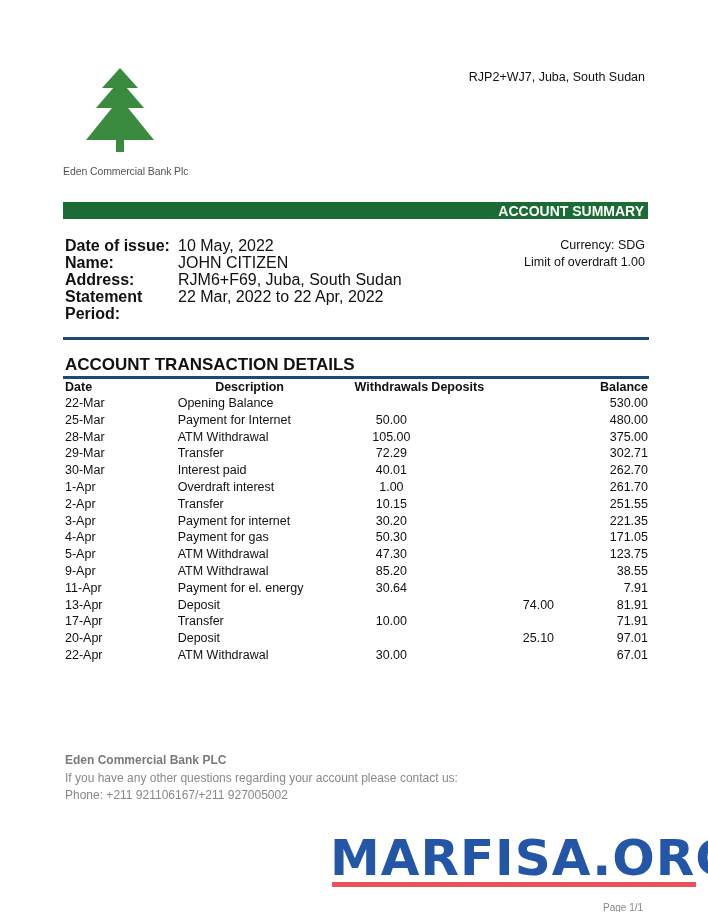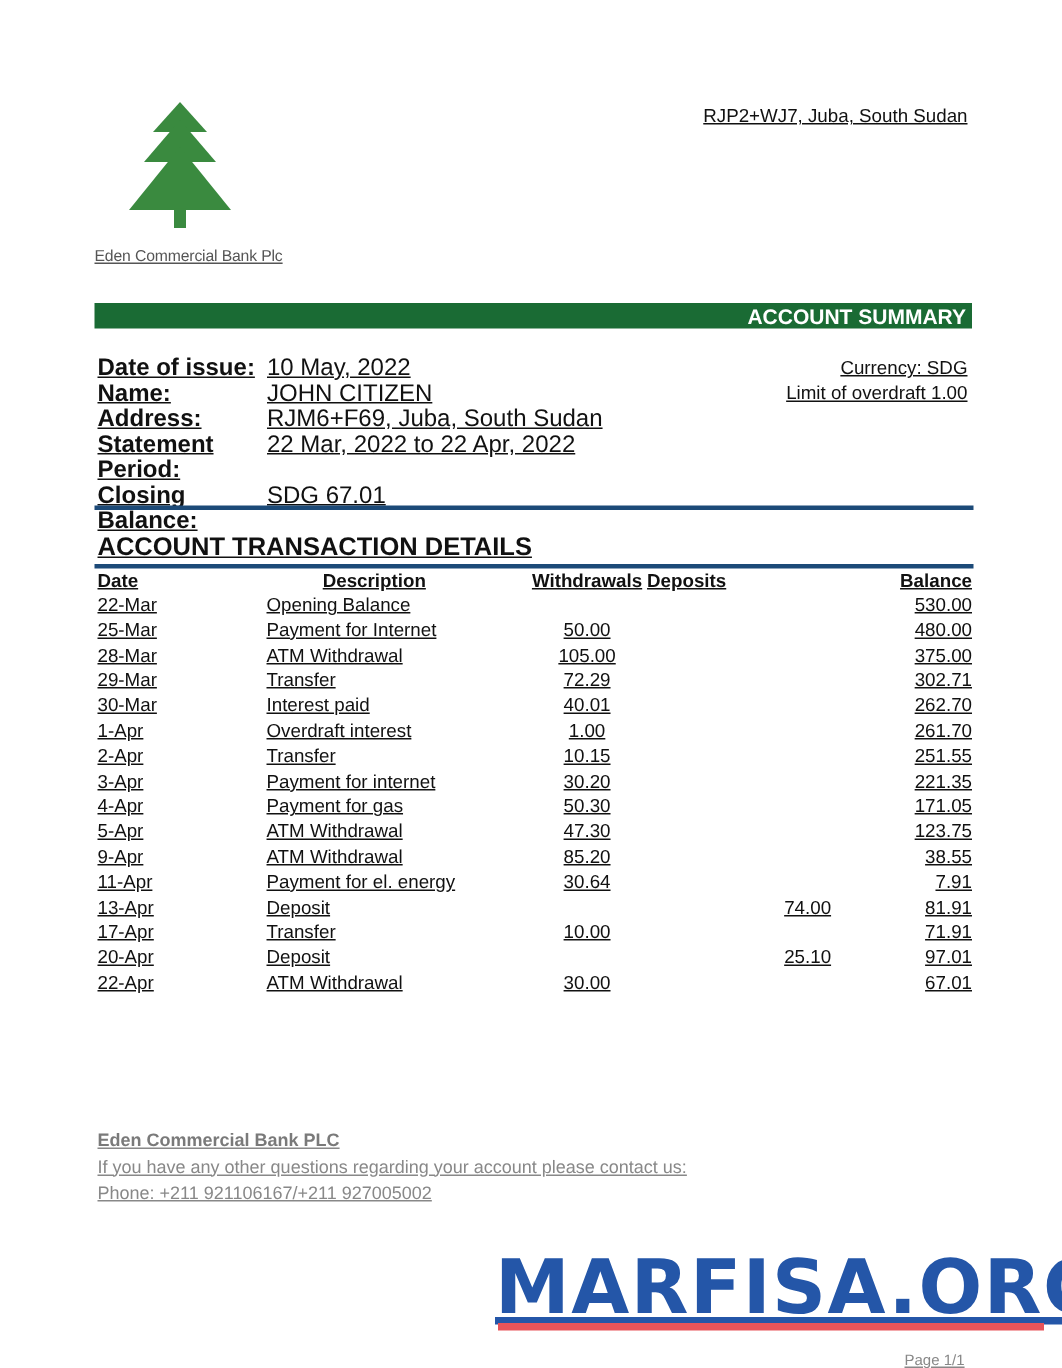--- a/index.html
+++ b/index.html
@@ -1,17 +1,17 @@
 <!DOCTYPE html>
 <html><head>
 <meta charset="utf-8">
 <style>
   html, body { margin:0; padding:0; background:#ffffff; }
   body { width:708px; height:912px; position:relative; overflow:hidden; font-family:"Liberation Sans", sans-serif; color:#111; }
-  .abs { position:absolute;text-decoration:underline; }
+  .abs { position:absolute; }
   .logo-box { left:62px; top:66px; width:120px; height:92px; }
   .logo-caption { left:63px; top:165px; font-size:10.5px; color:#555; letter-spacing:-0.1px; }
   .bank-address { right:63px; top:70px; font-size:12.5px; color:#111; }
   .summary-bar { left:63px; top:202px; width:585px; height:17px; background:#1a6b34; color:#fff; }
   .summary-bar span { position:absolute; right:4px; top:1px; font-weight:bold; font-size:14px; }
   .info { left:65px; top:237px; font-size:16px; line-height:17px; }
   .info .row { display:flex; }
   .info .lbl { width:113px; font-weight:bold; }
   .info-right { right:63px; top:237px; text-align:right; font-size:12.5px; line-height:17px; }
   .rule1 { left:63px; top:337px; width:586px; height:3px; background:#1c4a78; }
@@ -60,24 +60,20 @@
       <span>JOHN CITIZEN</span>
     </div>
   <div class="row">
       <span class="lbl">Address:</span>
       <span>RJM6+F69, Juba, South Sudan</span>
     </div>
   <div class="row">
       <span class="lbl">Statement Period:</span>
       <span>22 Mar, 2022 to 22 Apr, 2022</span>
     </div>
-  <div class="row">
-      <span class="lbl">Closing Balance:</span>
-      <span>SDG 67.01</span>
-    </div>
 </div>
 <div class="abs info-right">
   <div>Currency: SDG</div>
   <div>Limit of overdraft 1.00</div>
 </div>
 
 <div class="abs rule1"></div>
 <div class="abs tx-title">ACCOUNT TRANSACTION DETAILS</div>
 <div class="abs rule2"></div>
 

